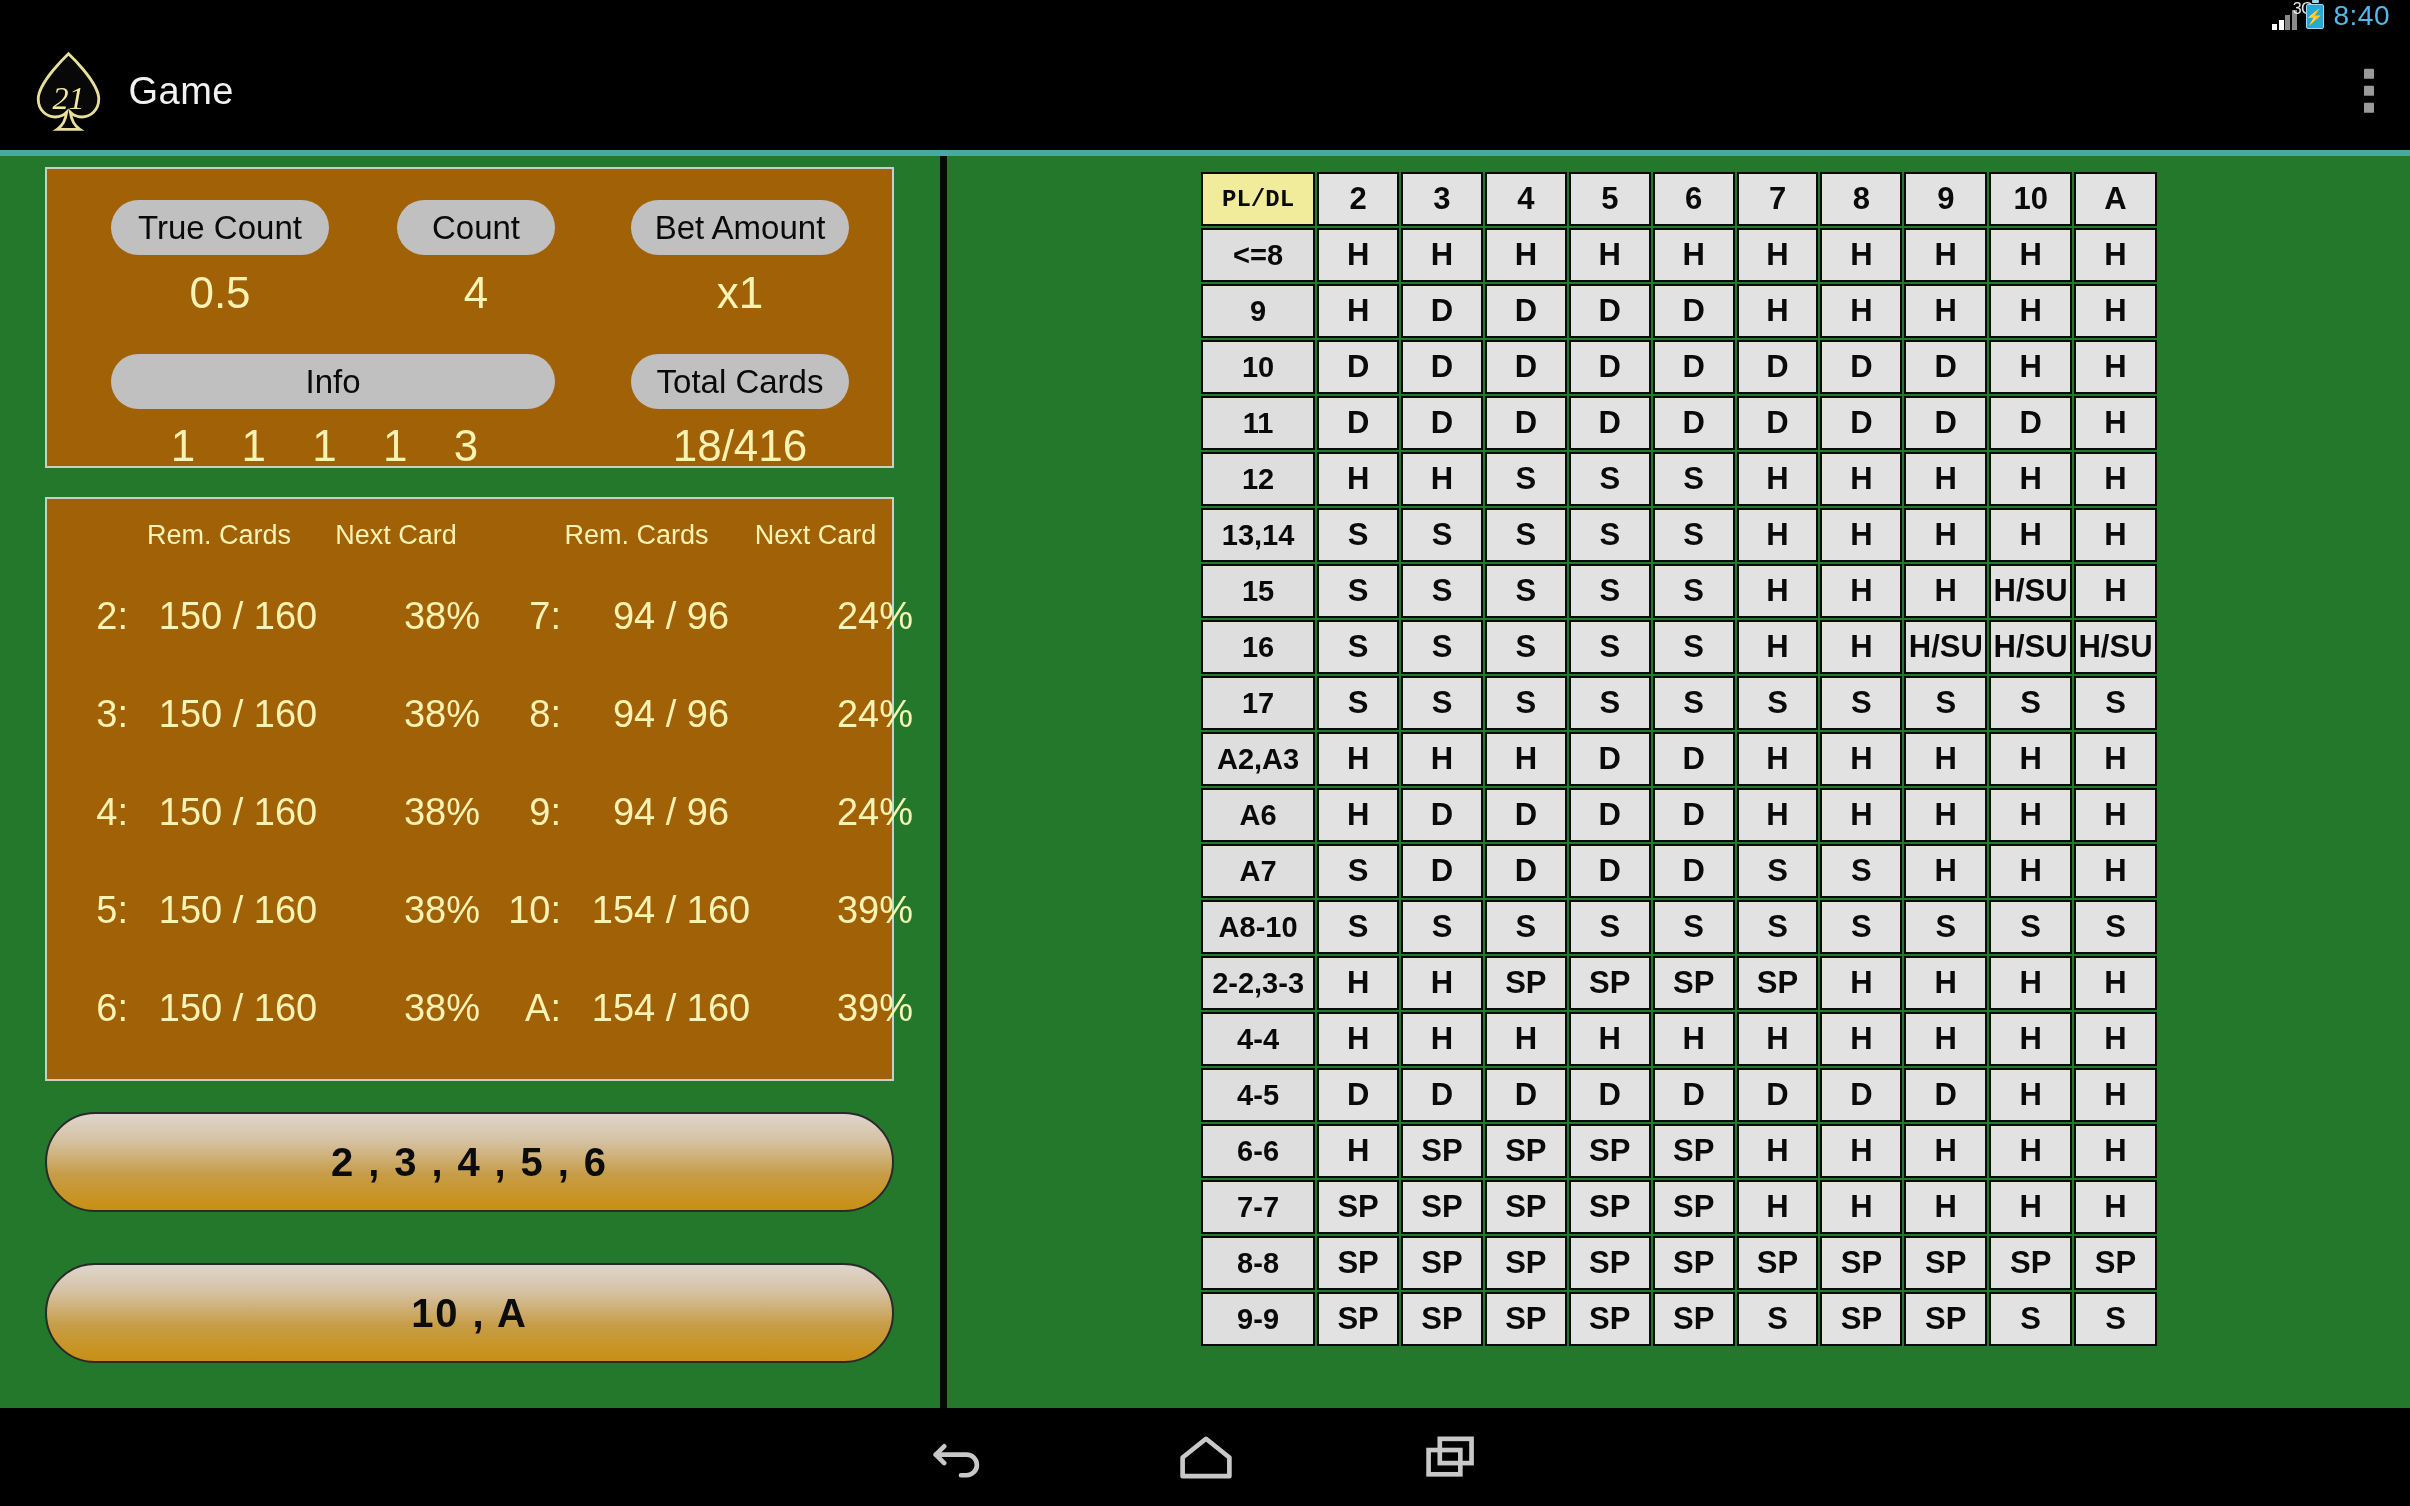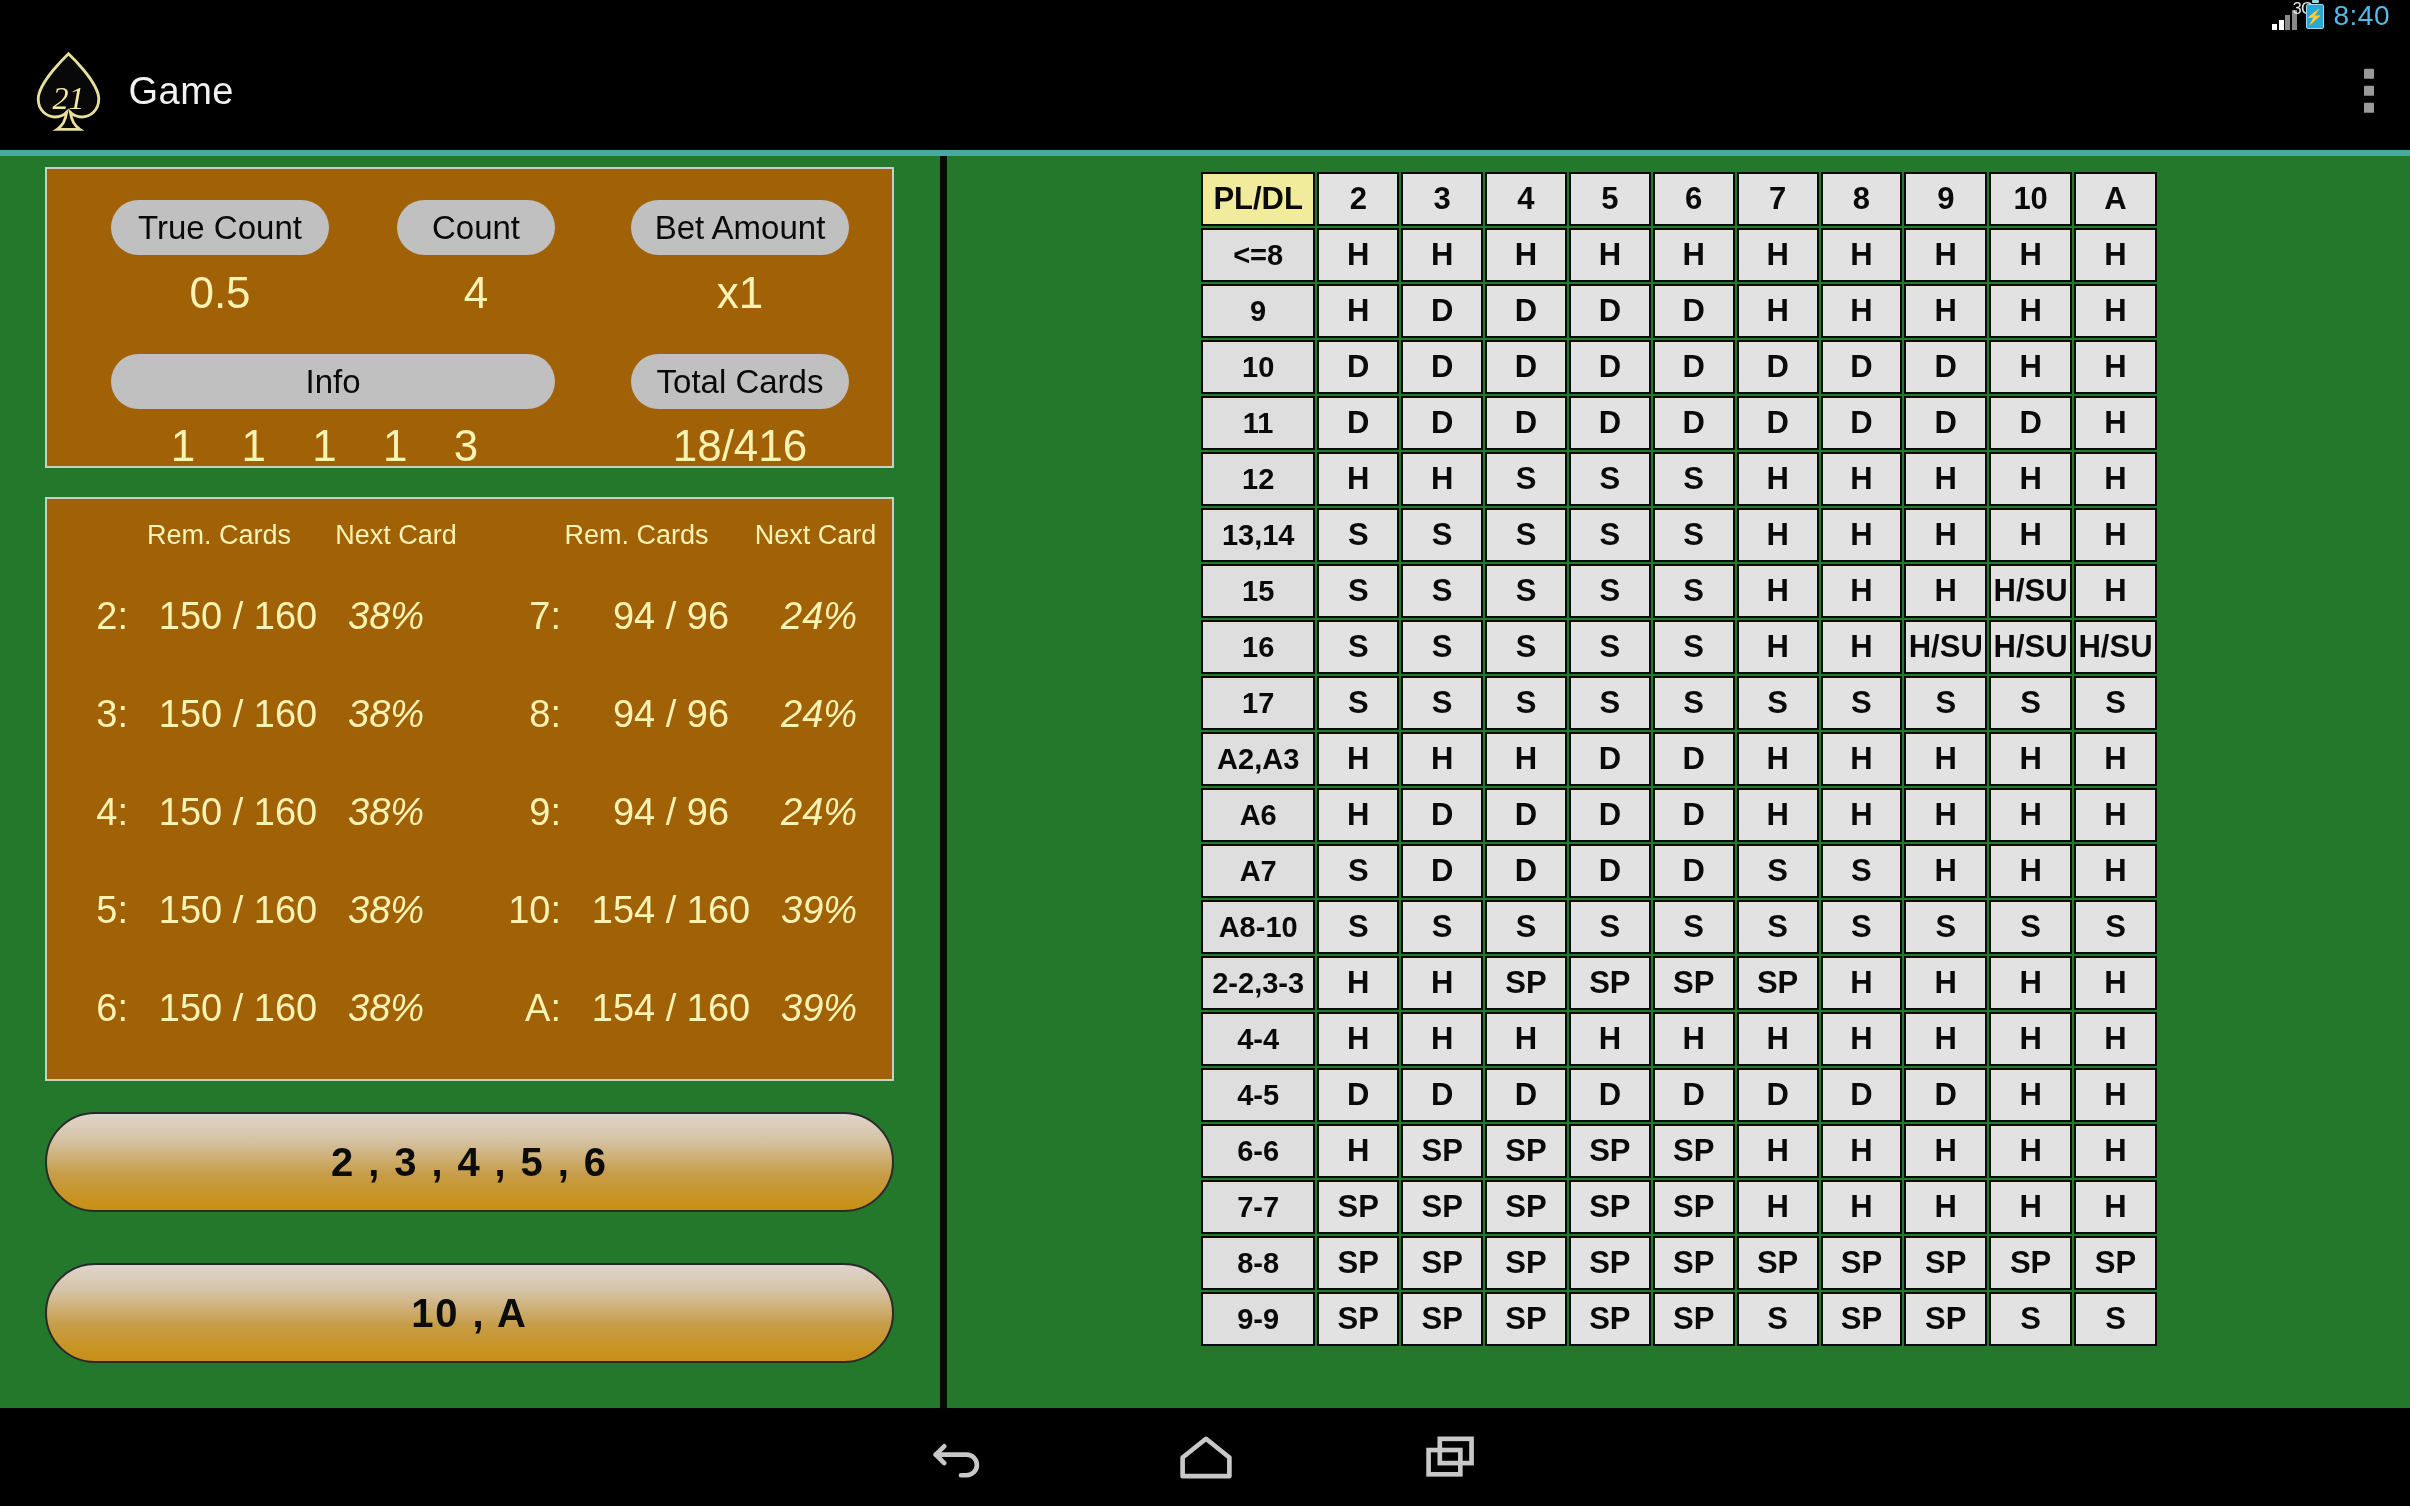--- a/index.html
+++ b/index.html
@@ -105,21 +105,21 @@
   .hl-next2{ width:141px; margin-left:7.5px; }
 
   .cards-grid{
     position:absolute; top:68px; left:0; width:100%; height:490px;
     display:grid; grid-template-columns:1fr 1fr; grid-template-rows:repeat(5,1fr);
     grid-auto-flow:row;
   }
   .crow{ display:flex; align-items:center; color:#f7f3b4; font-size:38px; }
   .crow .ck{ width:81px; text-align:right; }
   .crow .cv{ width:220px; text-align:center; }
-  .crow .cp{ width:132px; text-align:left;font-style:italic; }
+  .crow .cp{ width:132px; text-align:right; }
 
   .gold-btn{
     position:absolute; left:45px; width:849px; height:100px;
     border-radius:51px; border:2.8px solid #2a2a2a;
     background:linear-gradient(to bottom,#ded5cd 0%,#d5c2a3 28%,#c79d49 62%,#c8921c 92%,#c78f18 100%);
     display:flex; align-items:center; justify-content:center;
     color:#0c0c0c; font-size:40px; font-weight:bold; letter-spacing:1.9px;
     cursor:pointer;
   }
   #gold-1{ top:956px; }
@@ -130,21 +130,21 @@
     position:absolute; left:1199px; top:14px; width:960px;
   }
   table#strategy-chart{ border-collapse:separate; border-spacing:2.8px 2.8px; }
   #strategy-chart td{
     width:83px; height:54px; text-align:center; vertical-align:middle;
     font-size:31px; font-weight:bold; color:#0a0a0a;
     border:2.8px solid #0a0a0a; background:#e2e2e2;
     font-family:"Liberation Sans", sans-serif;
   }
   #strategy-chart td.rowhead{ width:115px; background:#dedede; font-size:29px; }
-  #strategy-chart td.corner{ background:#f0ec9c; font-size:31px; }
+  #strategy-chart td.corner{ background:#f0ec9c; font-size:24px;font-family:Liberation Mono, monospace; }
   #strategy-chart td.colhead{ background:#e2e2e2; }
   td.H{ background:#e9ea2e; }
   td.S{ background:#fa3c3c; }
   td.D{ background:#2fcc3c; }
   td.SP{ background:#1f63bd; }
   td.HSU{ background:#55b8f2; font-size:26px; }
 
   
   #nav-bar{
     position:absolute; bottom:0; left:0; width:2411px; height:98px;

